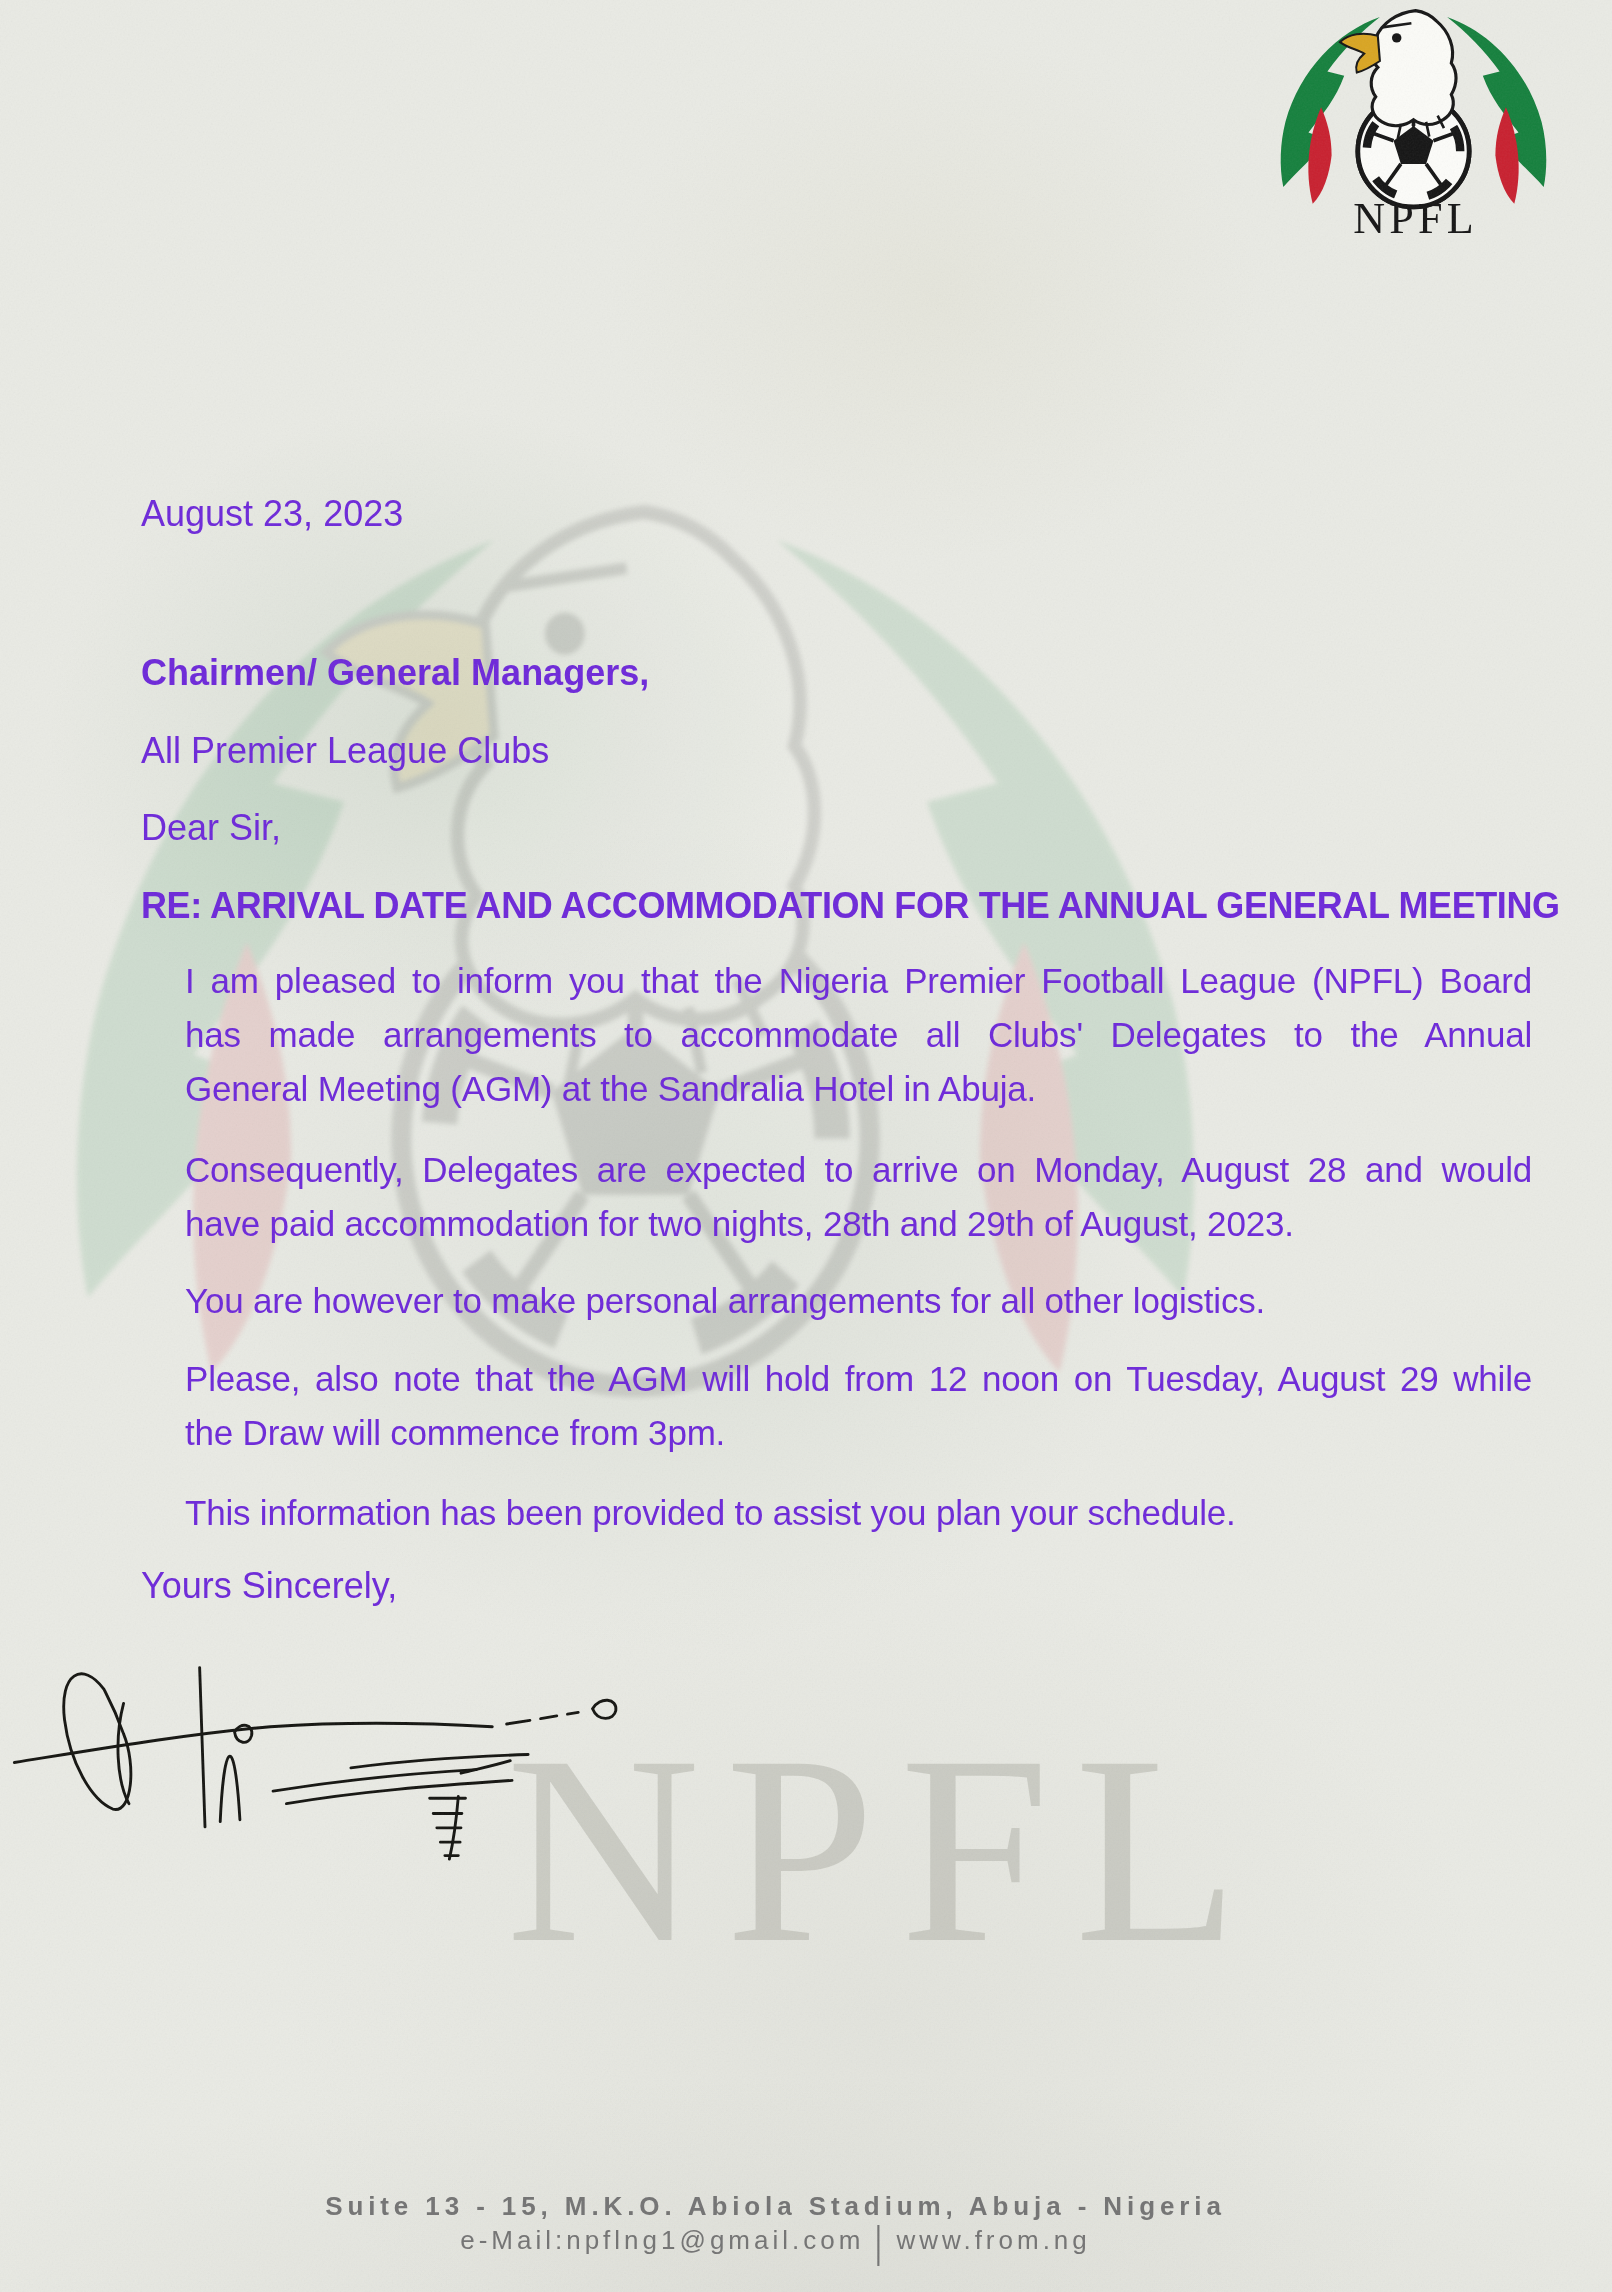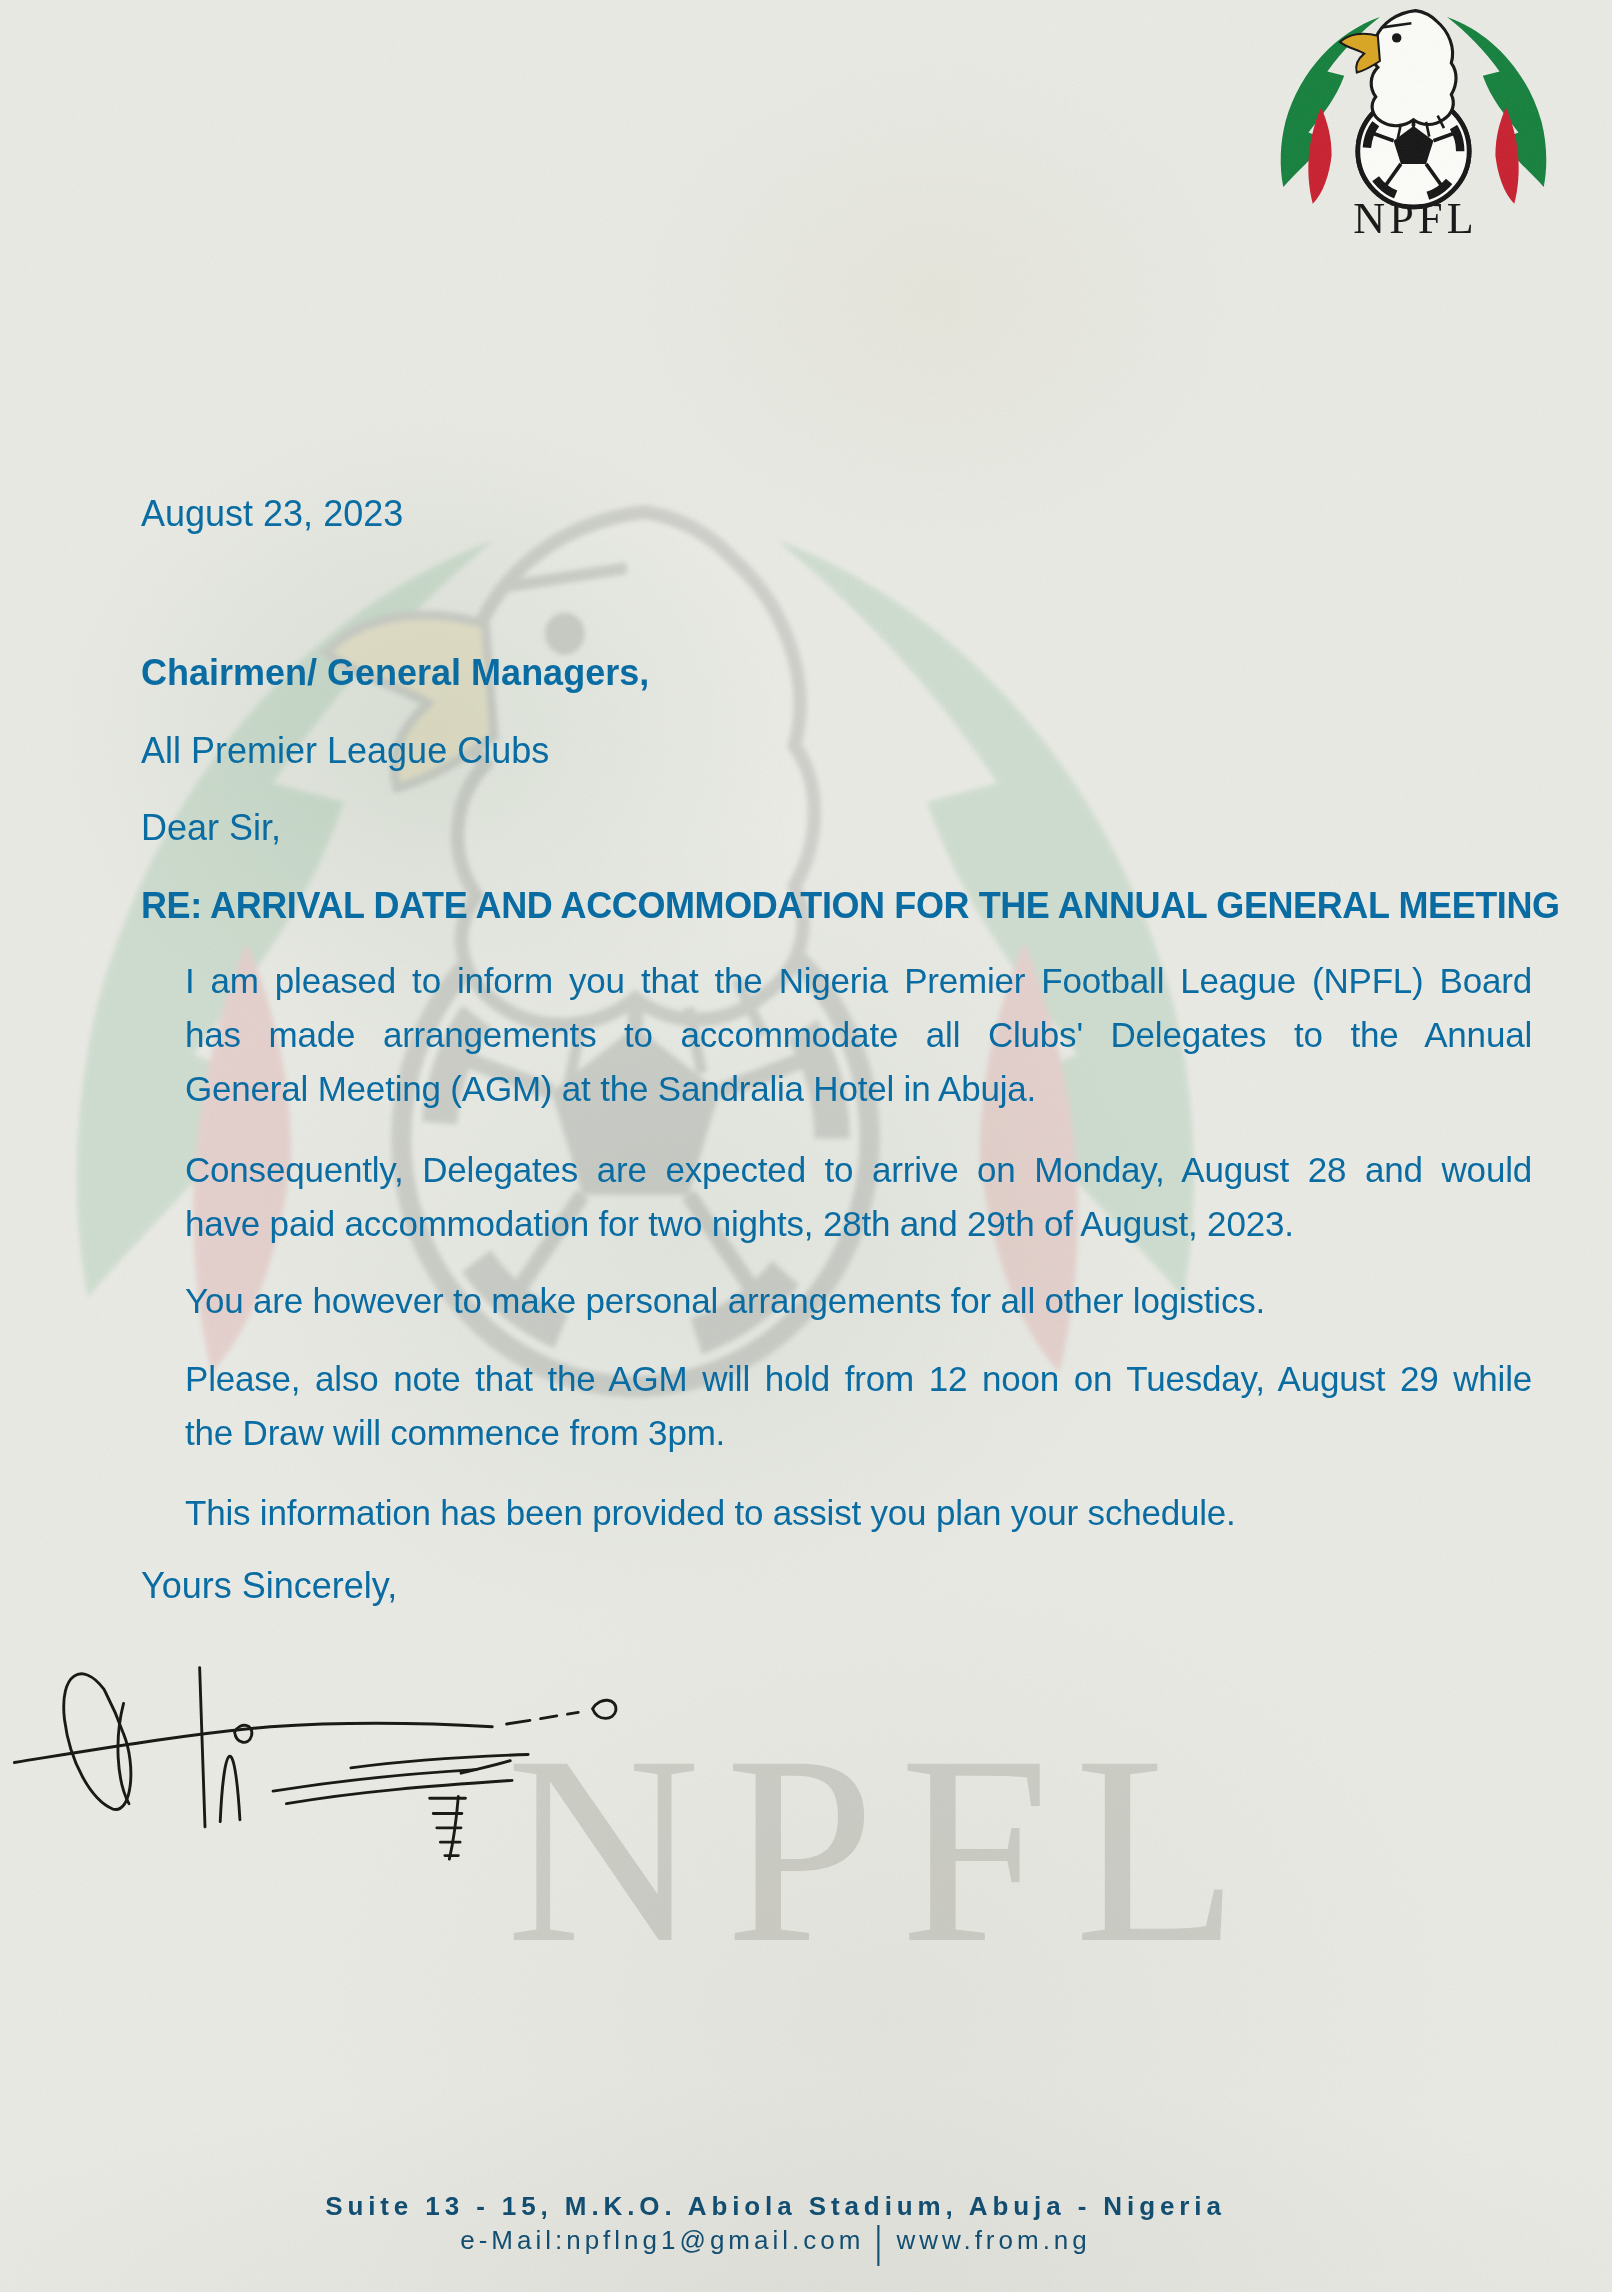--- a/index.html
+++ b/index.html
@@ -43,21 +43,21 @@
     pointer-events:none;
   }
 
   
   .header-logo{
     position:absolute;top:3.6px;left:1256px;
     width:315px;height:240px;
   }
 
   
-  .tblock{position:absolute;left:141px;width:1347px;color:#0369a1;}
+  .tblock{position:absolute;left:141px;width:1347px;color:#6d28d9;}
   .single{font-size:36px;line-height:43px;}
   .date{top:492px;}
   .recipient1{top:651px;font-weight:bold;}
   .recipient2{top:729px;}
   .salutation{top:806px;}
   .subject{top:884px;font-weight:bold;white-space:nowrap;letter-spacing:-0.4px;}
   .para{font-size:35px;line-height:54px;letter-spacing:-0.2px;margin-left:44px;}
   .p1{top:954px;} .p2{top:1143px;} .p3{top:1274px;} .p4{top:1352px;} .p5{top:1486px;}
   .line{display:block;}
   .fill{text-align:justify;text-align-last:justify;}
@@ -66,21 +66,21 @@
   .sigtitle{top:1932px;font-weight:bold;font-style:italic;}
 
   .signature-svg{
     position:absolute;left:9px;top:1655px;
     width:648px;height:215px;
   }
 
   
   .footer{
     position:absolute;left:0;width:1551px;top:2189px;
-    text-align:center;color:#0c4a6e;
+    text-align:center;color:#737373;
   }
   .footer .addr{
     font-size:26px;line-height:34px;font-weight:bold;letter-spacing:4.9px;
   }
   .footer .mailline{
     font-size:26px;line-height:34px;letter-spacing:4px;font-weight:500;
   }
   .footer .bold{font-weight:normal;}
   .footer .sep{
     display:inline-block;font-weight:400;

